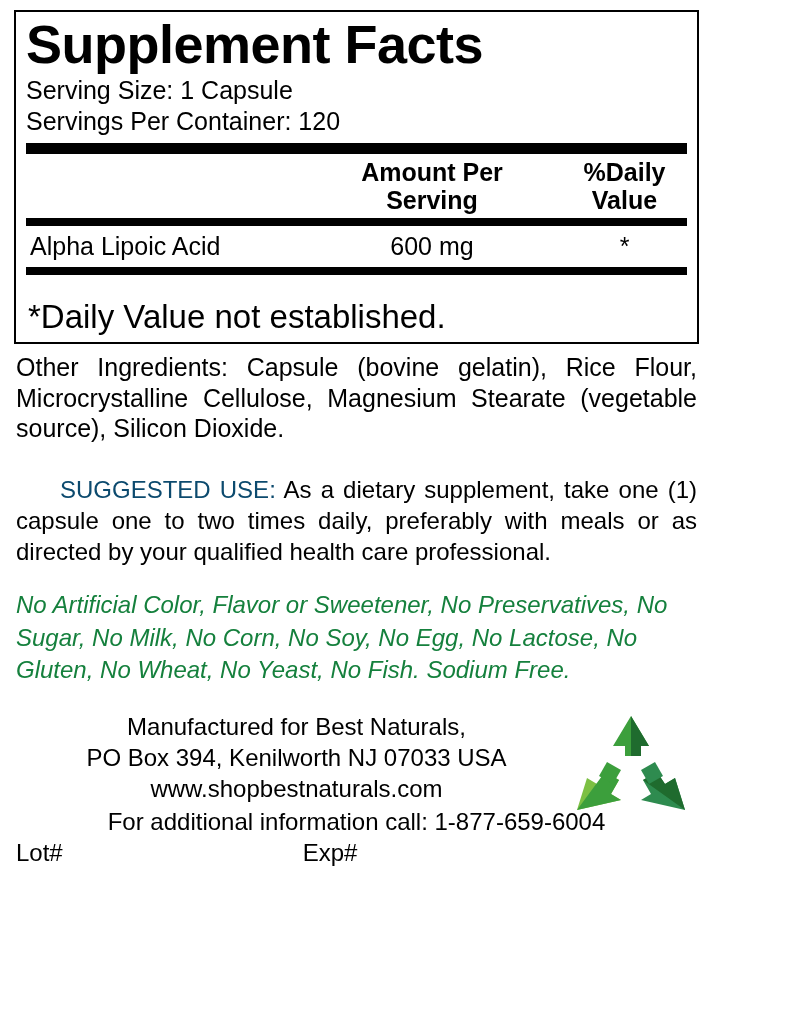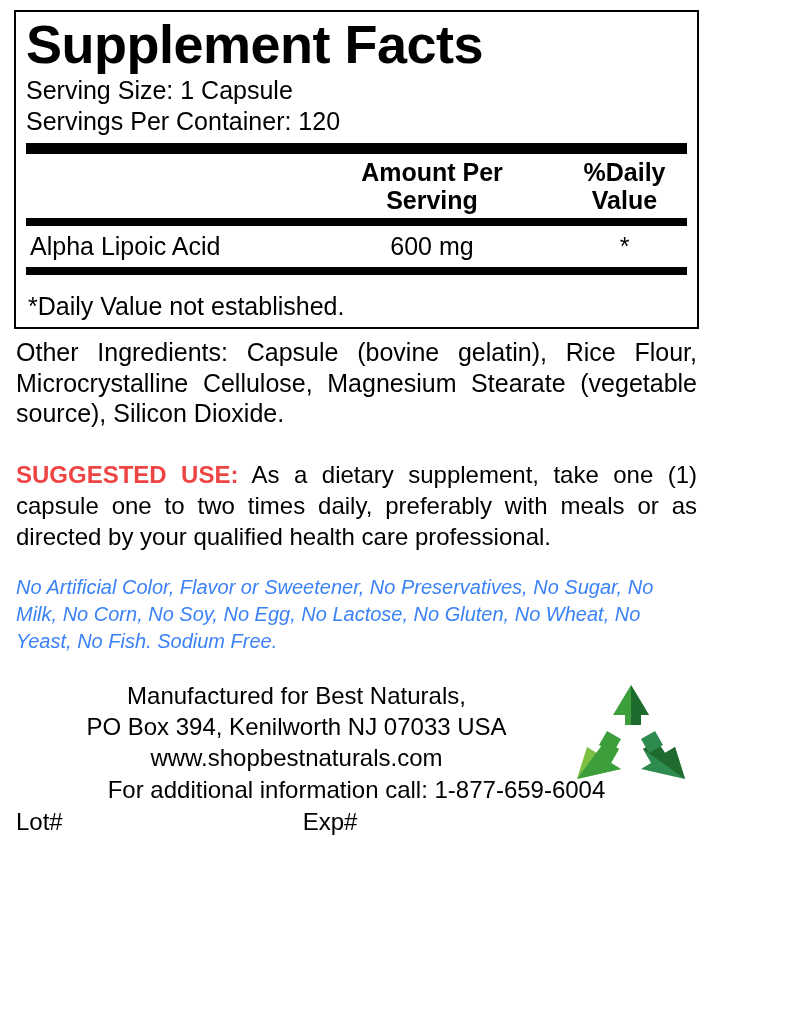--- a/index.html
+++ b/index.html
@@ -79,23 +79,24 @@
   .nut-name { flex: 1 1 auto; padding-left: 4px; }
   .nut-amt {
     width: 260px;
     text-align: center;
   }
   .nut-dv {
     width: 125px;
     text-align: center;
   }
   .footnote {
-    font-size: 25px;
+    font-size: 33px;
     padding-top: 17px;
     padding-left: 2px;
+    margin-top: 6px;
   }
 
   
   .other-ing {
     font-size: 25px;
     line-height: 1.22;
     margin-top: 8px;
     text-align: justify;
     padding: 0 2px;
   }
@@ -103,29 +104,30 @@
 
   
   .suggested {
     font-size: 24px;
     line-height: 1.3;
     margin-top: 30px;
     text-align: justify;
     padding: 0 2px;
   }
   .suggested .su-label {
-    color: #ef4444;
-    font-weight: bold;
+    color: #0c4a6e;
+    font-weight: normal;
+    margin-left: 44px;
   }
 
   
   .claims {
-    color: #3b82f6;
+    color: #15803d;
     font-style: italic;
-    font-size: 20px;
+    font-size: 24px;
     line-height: 1.35;
     margin-top: 22px;
     padding: 0 2px;
   }
 
   
   .footer {
     margin-top: 26px;
     position: relative;
     min-height: 140px;

